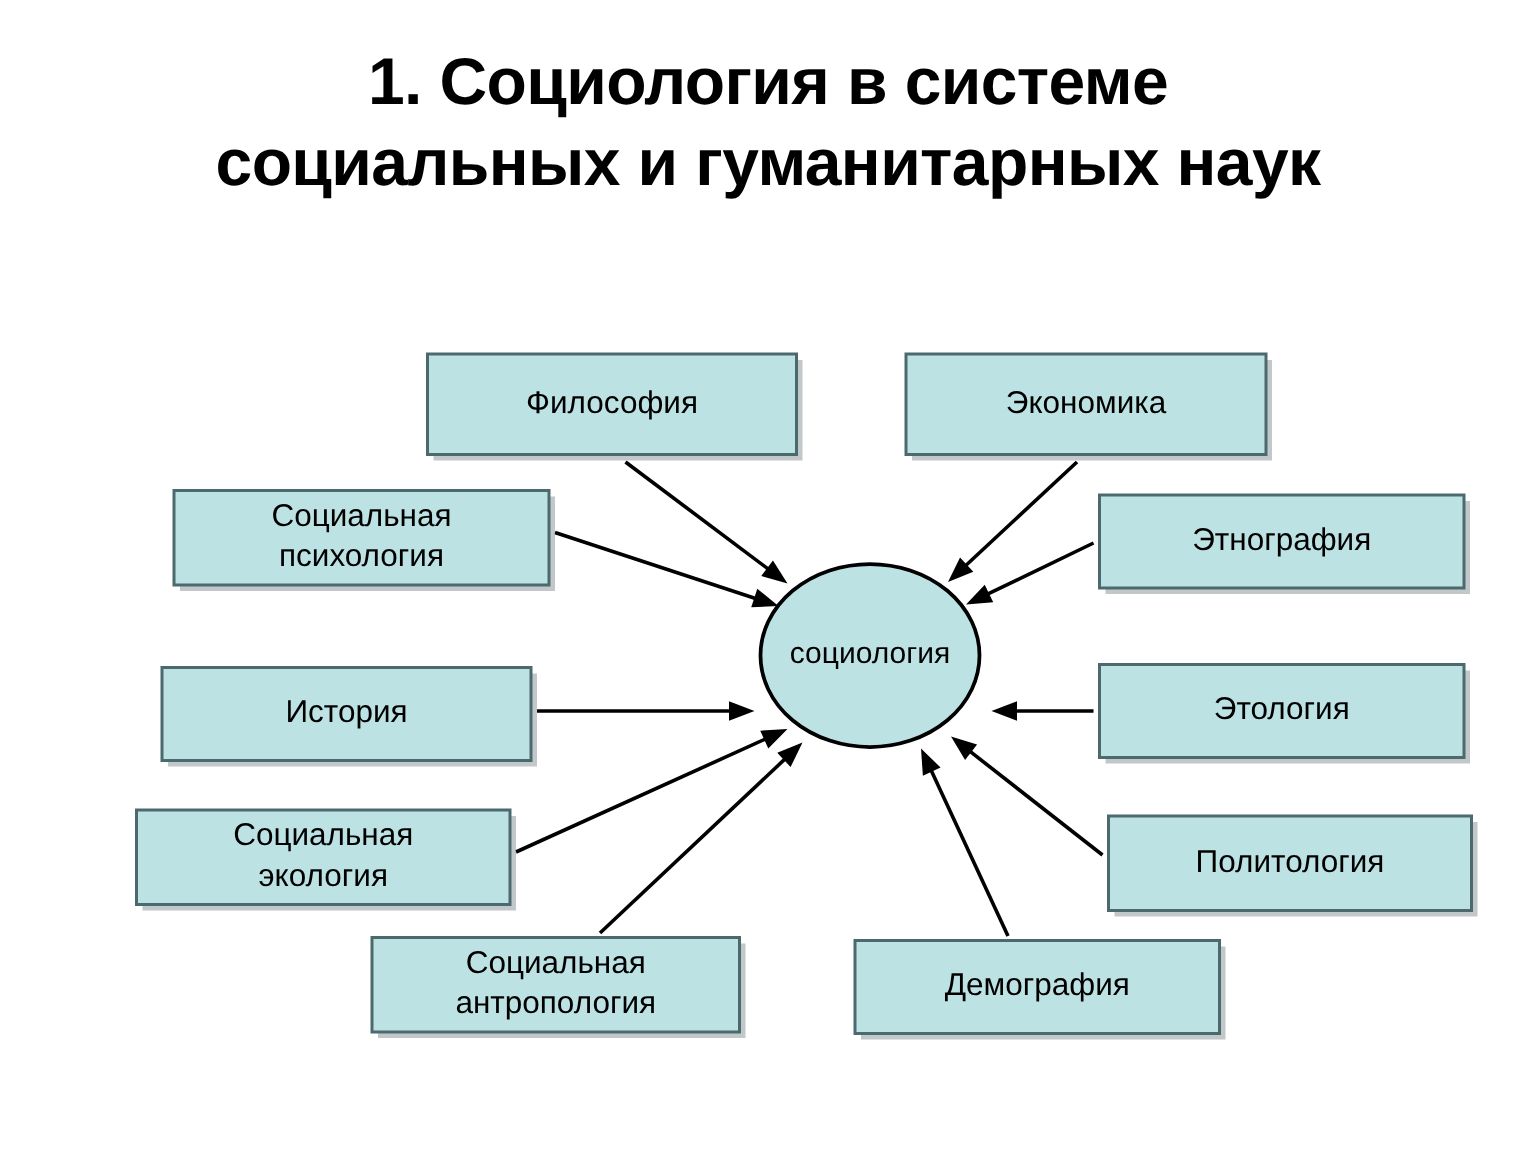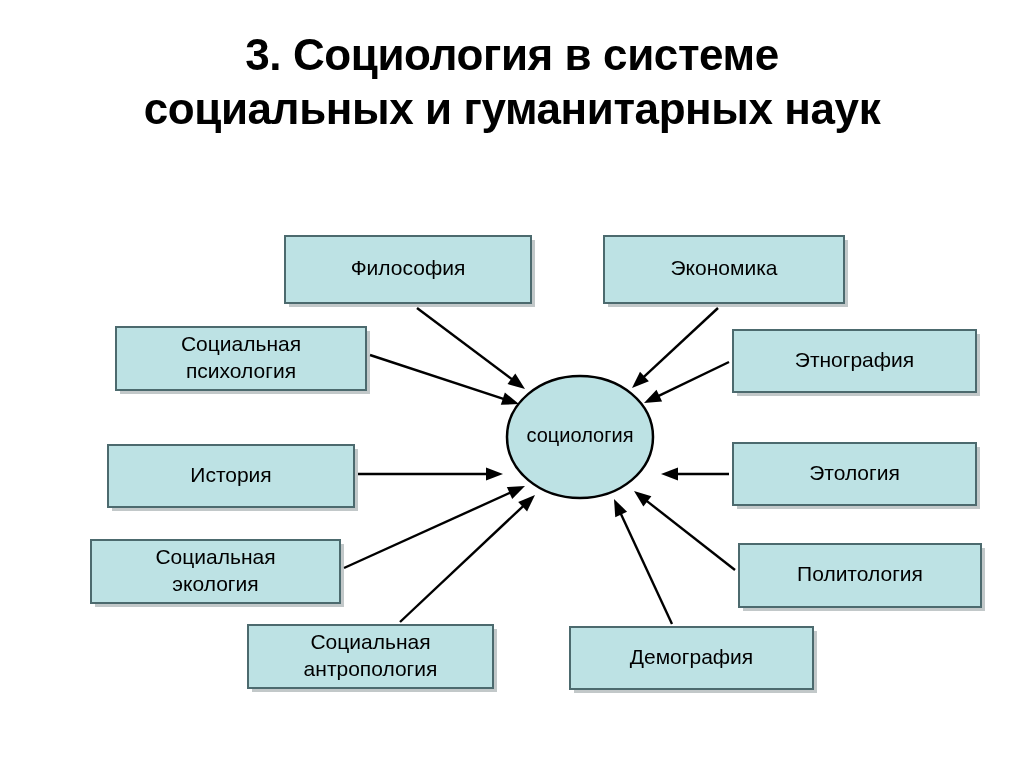--- a/index.html
+++ b/index.html
@@ -81,21 +81,21 @@
   .edge-head {
     fill: #000000;
     stroke: none;
   }
 </style>
 </head>
 <body>
 
 <div id="slide">
 
-  <div id="slide-title">3. Социология в системе
+  <div id="slide-title">1. Социология в системе
 социальных и гуманитарных наук</div>
 
   <svg id="diagram" viewBox="0 0 1024 767" xmlns="http://www.w3.org/2000/svg">
 
     <g id="edges-layer">
         <g>
           <line x1="417" y1="308" x2="513.8" y2="380.6" class="edge-line"></line>
           <polygon points="525,389 507.5,384 515.3,373.6" class="edge-head"></polygon>
         </g>
         <g>

